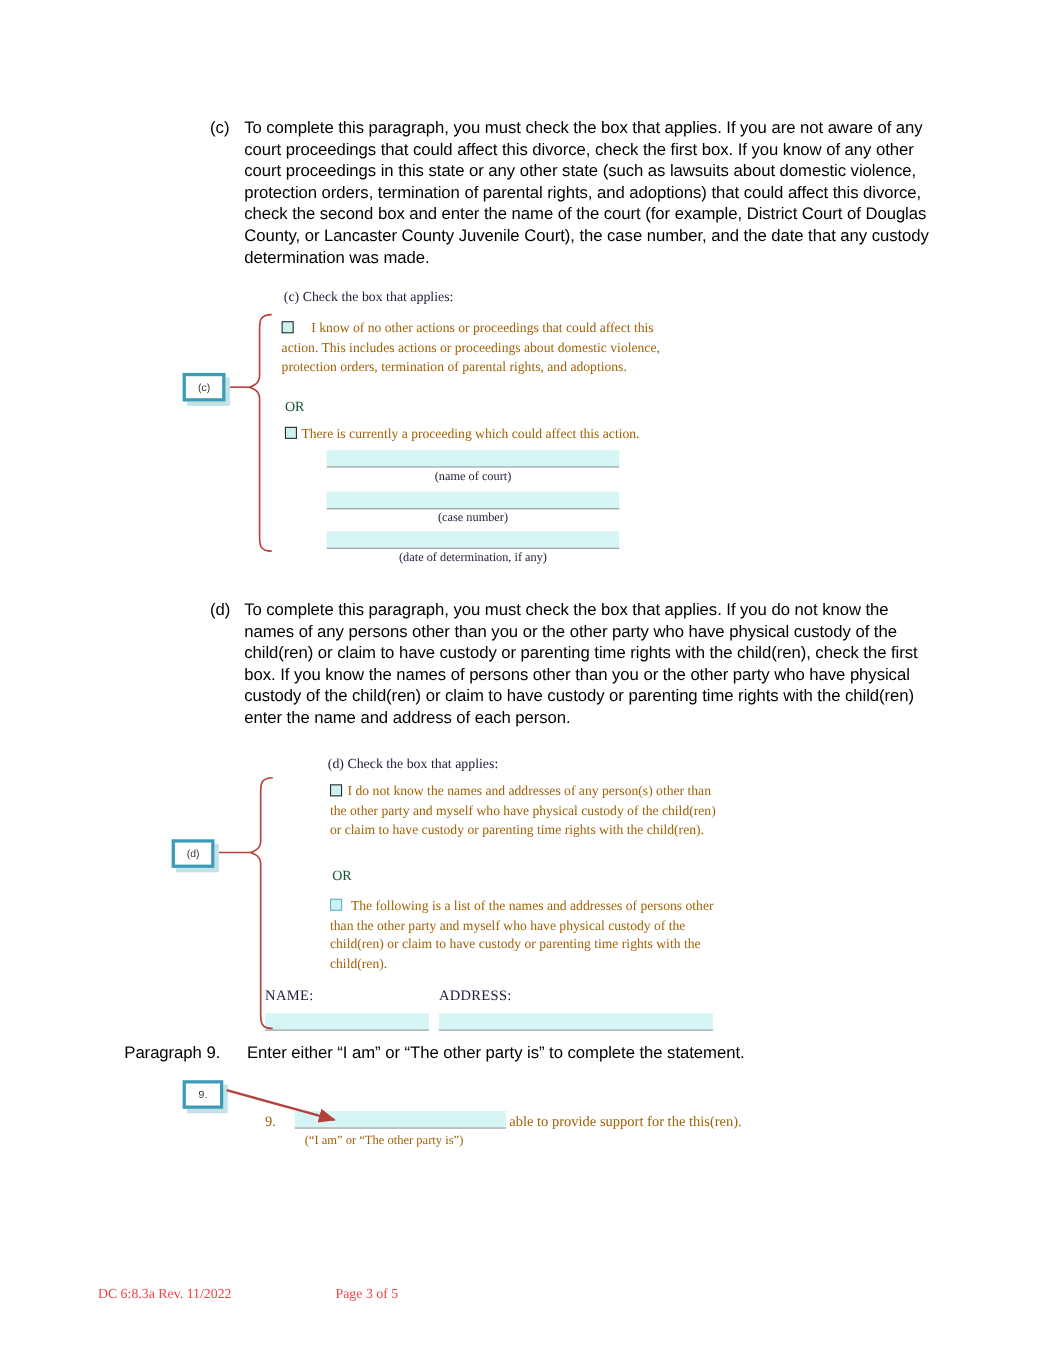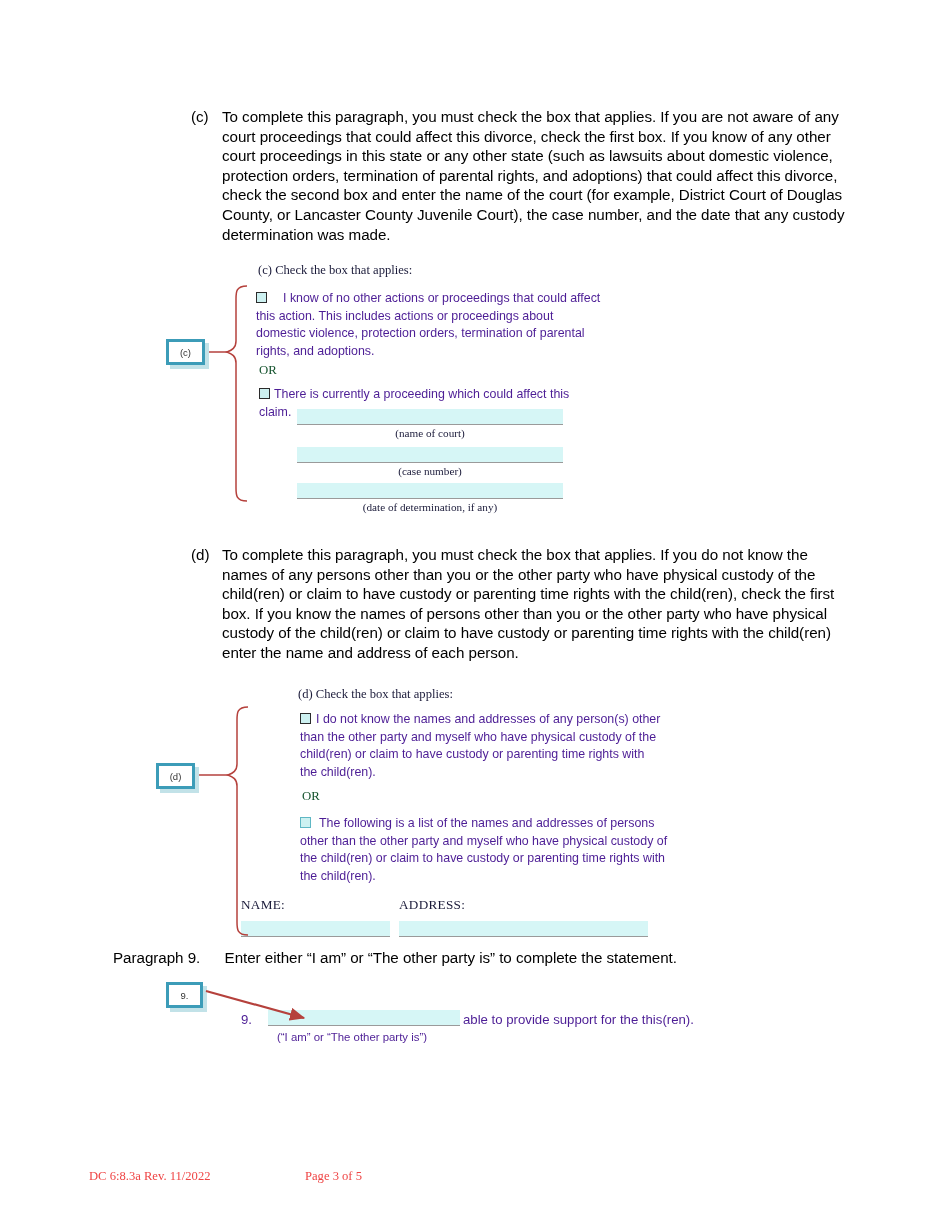--- a/index.html
+++ b/index.html
@@ -36,24 +36,24 @@
   }
   .instr .body {
     display: block;
     margin-left: 31px;
     text-align: left;
   }
 
   
   .formtxt {
     position: absolute;
-    font-family: Liberation Sans, sans-serif;
+    font-family: Liberation Serif, serif;
     font-size: 12.4px;
     line-height: 17.6px;
-    color: #4c1d95;
+    color: #a16207;
   }
   .formhdr {
     position: absolute;
     font-family: "Liberation Serif", "DejaVu Serif", serif;
     font-size: 12.6px;
     color: #1b1b3a;
     white-space: nowrap;
   }
   .or {
     position: absolute;
@@ -148,21 +148,21 @@
   </div>
 
   <div class="formhdr" style="left:258px; top:263px;">(c)  Check the box that applies:</div>
 
   <div class="cbox" style="left:256px; top:292px;"></div>
   <div class="formtxt" style="left:256px; top:290px; width:345px; text-indent:27px;">I know of no other actions or proceedings that could affect this action. This includes actions or proceedings about domestic violence, protection orders, termination of parental rights, and adoptions.</div>
 
   <div class="or" style="left:259px; top:363px;">OR</div>
 
   <div class="cbox" style="left:259px; top:388px;"></div>
-  <div class="formtxt" style="left:259px; top:386px; width:345px; text-indent:15px;">There is currently a proceeding which could affect this claim.</div>
+  <div class="formtxt" style="left:259px; top:386px; width:345px; text-indent:15px;">There is currently a proceeding which could affect this action.</div>
 
   <div class="field" style="left:297px; top:409px; width:266px; height:16px;"></div>
   <div class="fieldlabel" style="left:297px; top:427px; width:266px;">(name of court)</div>
 
   <div class="field" style="left:297px; top:447px; width:266px; height:16px;"></div>
   <div class="fieldlabel" style="left:297px; top:465px; width:266px;">(case number)</div>
 
   <div class="field" style="left:297px; top:483px; width:266px; height:16px;"></div>
   <div class="fieldlabel" style="left:297px; top:501px; width:266px;">(date of determination, if any)</div>
 

